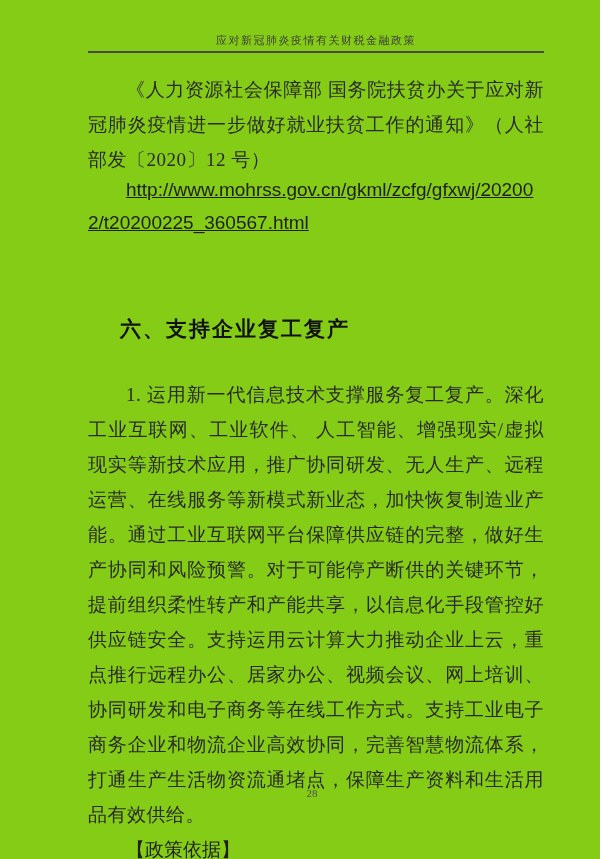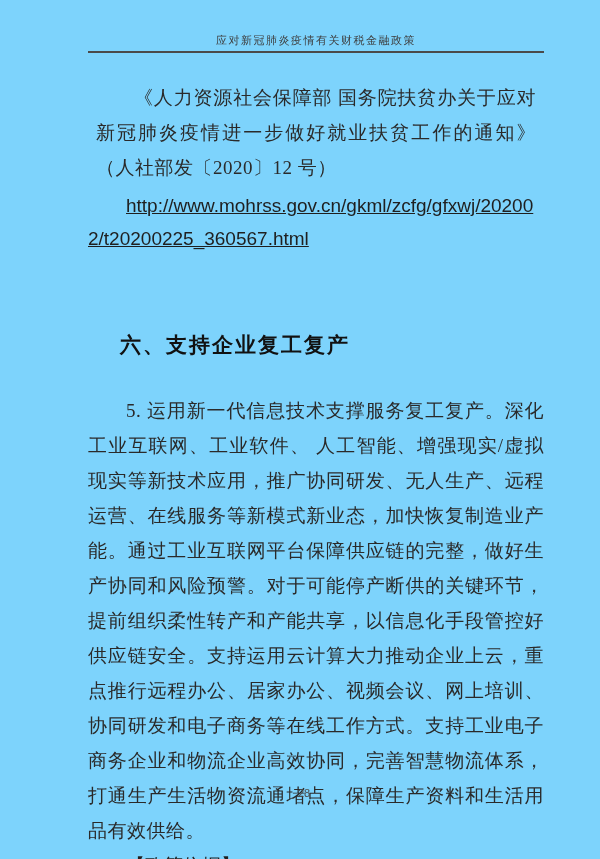--- a/index.html
+++ b/index.html
@@ -4,21 +4,21 @@
 <style>
   html, body {
     margin: 0;
     padding: 0;
     background: #ffffff;
   }
   .page {
     position: relative;
     width: 600px;
     height: 859px;
-    background: #7dd3fc;
+    background: #84cc16;
     overflow: hidden;
     font-family: "Liberation Serif", serif;
     color: #262626;
   }
   .running-head {
     position: absolute;
     top: 33px;
     left: 88px;
     width: 456px;
     text-align: center;
@@ -35,21 +35,21 @@
     height: 0;
     border-top: 2px solid #4a4a4a;
   }
   .column {
     position: absolute;
     left: 88px;
     top: 72px;
     width: 456px;
   }
   .notice-title {
-    margin: 8px;
+    margin: 0;
     font-size: 19px;
     line-height: 35px;
     text-indent: 2em;
     text-align: justify;
     letter-spacing: 0.5px;
     color: #2a2a2a;
   }
   .policy-label {
     margin: 0;
     font-size: 19px;
@@ -89,47 +89,47 @@
   .basis-label {
     margin: 0;
     font-size: 19px;
     line-height: 35px;
     text-indent: 2em;
     color: #1f1f1f;
   }
   .page-number {
     position: absolute;
     top: 787px;
-    left: 76px;
+    left: 84px;
     width: 456px;
     text-align: center;
     font-size: 11px;
     color: #4d4d4d;
-    font-family: Liberation Sans, sans-serif;
+    font-family: Liberation Serif, serif;
   }
 </style>
 </head>
 <body>
 
 <div class="page">
 
   <div class="running-head">应对新冠肺炎疫情有关财税金融政策</div>
 
   <div class="head-rule"></div>
 
   <div class="column">
 
     <p class="notice-title">《人力资源社会保障部 国务院扶贫办关于应对新冠肺炎疫情进一步做好就业扶贫工作的通知》（人社部发〔2020〕12 号）</p>
 
 
     <p class="policy-url">http://www.mohrss.gov.cn/gkml/zcfg/gfxwj/202002/t20200225_360567.html</p>
 
     <h2 class="section-heading">六、支持企业复工复产</h2>
 
-    <p class="body-paragraph">5. 运用新一代信息技术支撑服务复工复产。深化工业互联网、工业软件、 人工智能、增强现实/虚拟现实等新技术应用，推广协同研发、无人生产、远程运营、在线服务等新模式新业态，加快恢复制造业产能。通过工业互联网平台保障供应链的完整，做好生产协同和风险预警。对于可能停产断供的关键环节，提前组织柔性转产和产能共享，以信息化手段管控好供应链安全。支持运用云计算大力推动企业上云，重点推行远程办公、居家办公、视频会议、网上培训、协同研发和电子商务等在线工作方式。支持工业电子商务企业和物流企业高效协同，完善智慧物流体系，打通生产生活物资流通堵点，保障生产资料和生活用品有效供给。</p>
+    <p class="body-paragraph">1. 运用新一代信息技术支撑服务复工复产。深化工业互联网、工业软件、 人工智能、增强现实/虚拟现实等新技术应用，推广协同研发、无人生产、远程运营、在线服务等新模式新业态，加快恢复制造业产能。通过工业互联网平台保障供应链的完整，做好生产协同和风险预警。对于可能停产断供的关键环节，提前组织柔性转产和产能共享，以信息化手段管控好供应链安全。支持运用云计算大力推动企业上云，重点推行远程办公、居家办公、视频会议、网上培训、协同研发和电子商务等在线工作方式。支持工业电子商务企业和物流企业高效协同，完善智慧物流体系，打通生产生活物资流通堵点，保障生产资料和生活用品有效供给。</p>
 
     <p class="basis-label">【政策依据】</p>
 
   </div>
 
   <div class="page-number">28</div>
 
 </div>
 
 </body></html>

